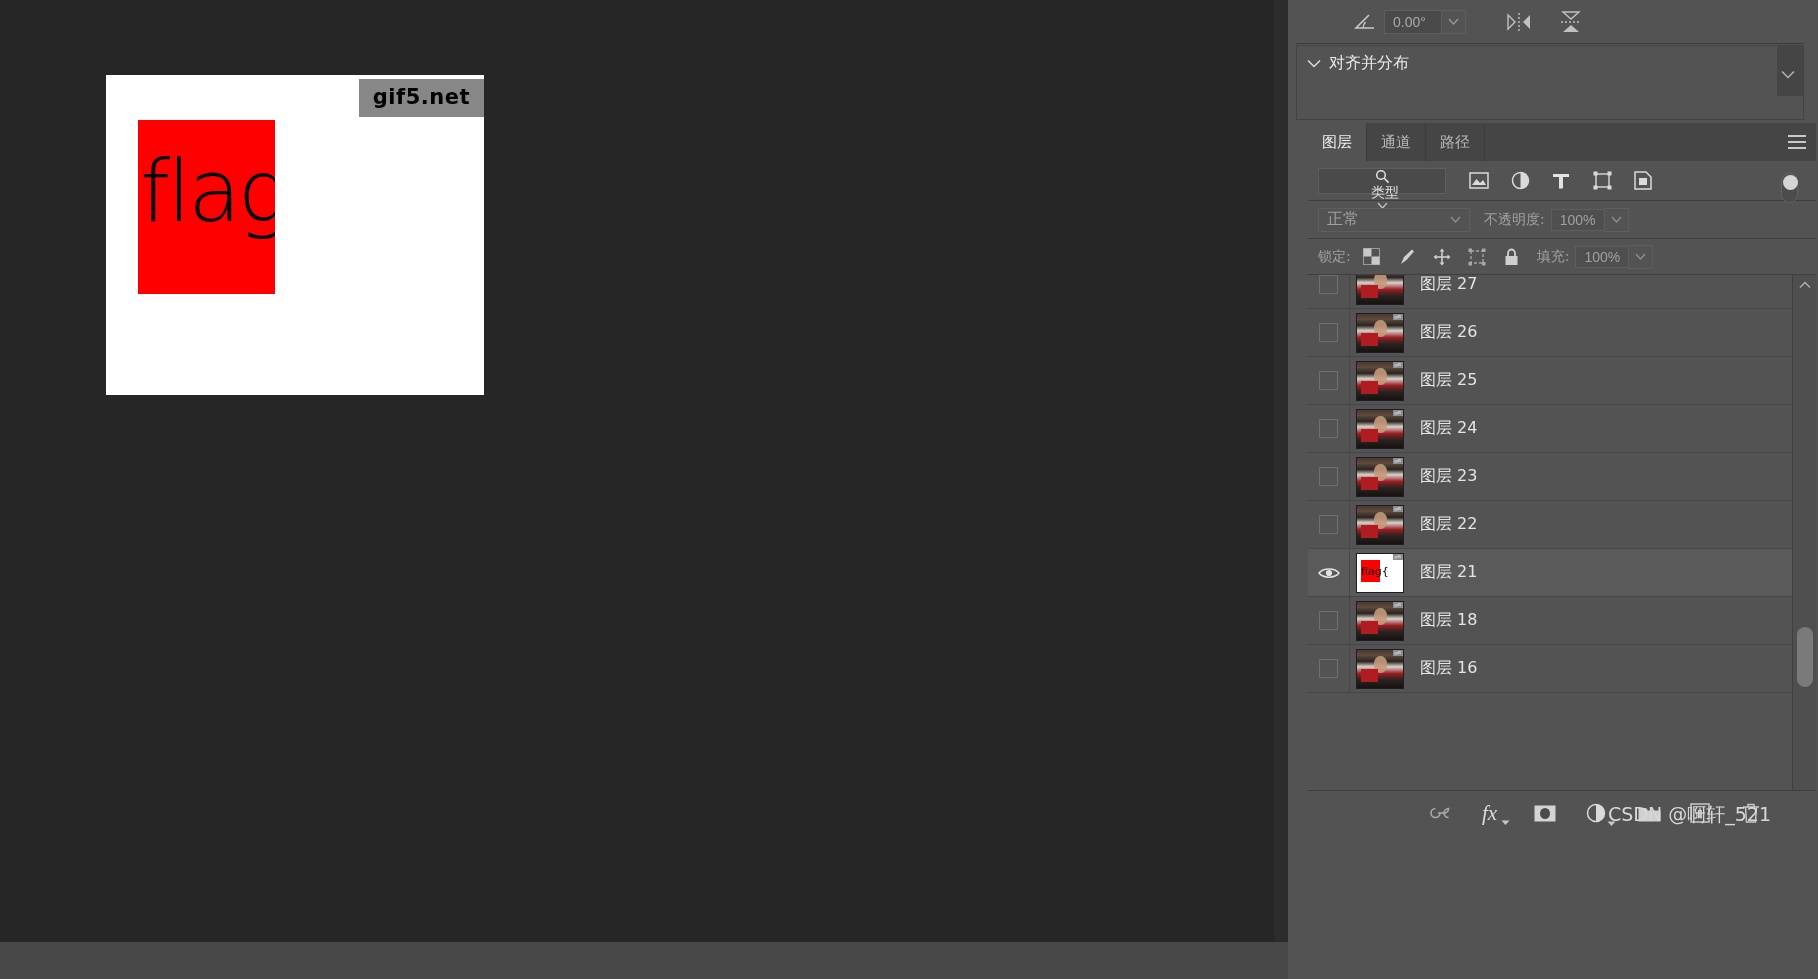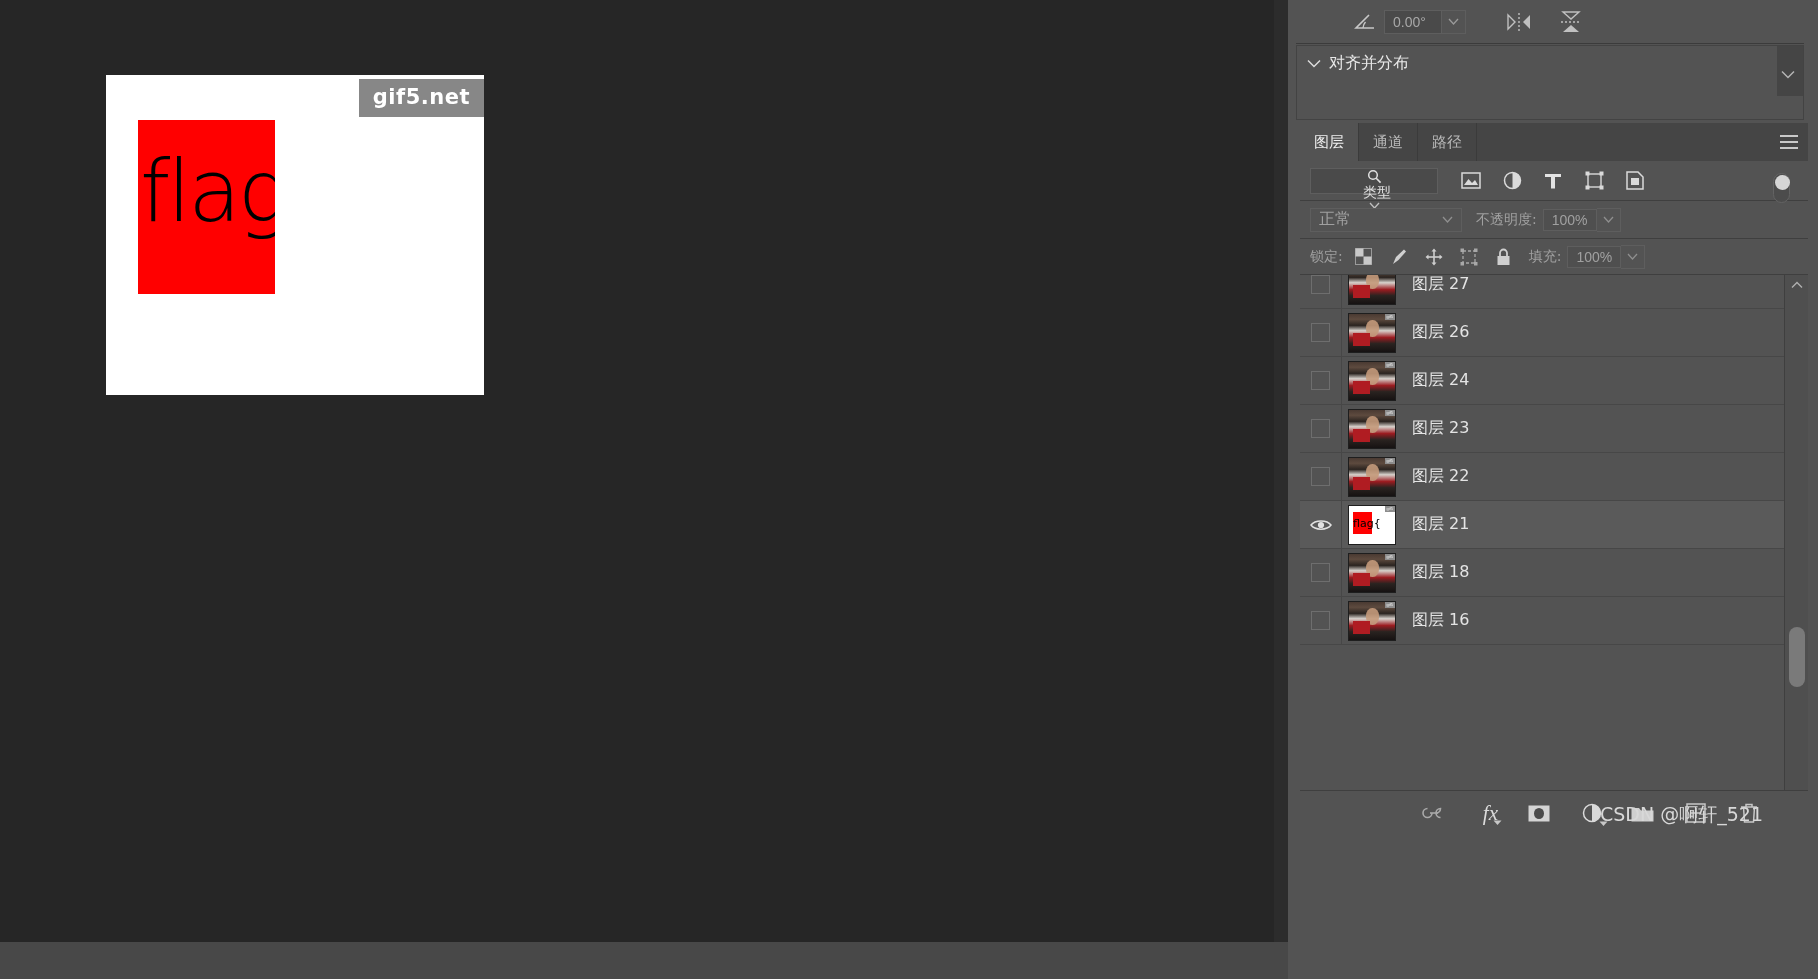--- a/index.html
+++ b/index.html
@@ -55,21 +55,21 @@
     line-height: 1;
     color: #000000;
     white-space: nowrap;
     letter-spacing: -3px;
     font-weight: 300;
   }
   #gif-watermark {
     position: absolute; right: 0px; top: 4px;
     padding: 6px 14px 8px 14px;
     background: #878787;
-    color: #ffffff;
+    color: #000000;
     font-family: "DejaVu Sans", sans-serif;
     font-weight: bold;
     font-size: 21px;
     letter-spacing: 0.5px;
   }
 
   
   #right-dock {
     position: absolute; left: 1288px; top: 0;
     width: 530px; height: 979px;
@@ -124,21 +124,21 @@
     position: absolute; right: 8px; top: 24px;
   }
   #align-tab-strip {
     position: absolute; right: 0px; top: 0px;
     width: 26px; height: 50px;
     background: #454545;
   }
 
   
   #layers-panel {
-    position: absolute; left: 12px; top: 123px;
+    position: absolute; left: 20px; top: 123px;
     width: 508px; height: 712px;
     background: #f97316;
   }
   #panel-tabs {
     display: flex; align-items: stretch;
     height: 38px;
     background: #454545;
     position: relative;
   }
   .panel-tab {
@@ -295,21 +295,21 @@
   }
 
   #layer-bottom-bar {
     position: absolute; left: 0; bottom: 0;
     width: 508px; height: 45px;
     background: #535353;
     border-top: 1px solid #3f3f3f;
     display: flex; align-items: center;
   }
   .bb-icons { display: flex; align-items: center; gap: 28px; margin-left: 122px; }
-  .bb { width: 24px; height: 24px; display:flex; align-items:center; justify-content:flex-end; }
+  .bb { width: 24px; height: 24px; display:flex; align-items:center; justify-content:flex-start; }
   #csdn-watermark {
     position: absolute; left: 300px; top: 11px;
     color: #d8d8d8; font-size: 19px;
     font-family: "DejaVu Sans", sans-serif;
     white-space: nowrap;
     pointer-events: none;
   }
 
   svg { display: block; }
 </style>
@@ -554,20 +554,33 @@
               <div class="vis-cell">
                 <div class="vis-box"></div>
               </div>
               <div class="thumb">
                 <div class="thumb-photo" style="background:linear-gradient(180deg,#4a3a32 0%,#5d4a3e 14%,#2b2420 30%,#d8d2cc 44%,#9b1b20 62%,#2a2320 78%,#161212 100%);">
                   <div style="position:absolute;left:36%;top:18%;width:30%;height:44%;border-radius:45%;background:#c49a7b;opacity:.9;"></div>
                   <div style="position:absolute;left:8%;top:52%;width:38%;height:34%;background:#b01c22;"></div>
                   <div class="thumb-wm">gif5</div>
                 </div>
               </div>
+              <span class="layer-name">图层 25</span>
+            </div>
+            <div class="layer-row">
+              <div class="vis-cell">
+                <div class="vis-box"></div>
+              </div>
+              <div class="thumb">
+                <div class="thumb-photo" style="background:linear-gradient(180deg,#4a3a32 0%,#5d4a3e 14%,#2b2420 30%,#d8d2cc 44%,#9b1b20 62%,#2a2320 78%,#161212 100%);">
+                  <div style="position:absolute;left:36%;top:18%;width:30%;height:44%;border-radius:45%;background:#c49a7b;opacity:.9;"></div>
+                  <div style="position:absolute;left:8%;top:52%;width:38%;height:34%;background:#b01c22;"></div>
+                  <div class="thumb-wm">gif5</div>
+                </div>
+              </div>
               <span class="layer-name">图层 24</span>
             </div>
             <div class="layer-row">
               <div class="vis-cell">
                 <div class="vis-box"></div>
               </div>
               <div class="thumb">
                 <div class="thumb-photo" style="background:linear-gradient(180deg,#4a3a32 0%,#5d4a3e 14%,#2b2420 30%,#d8d2cc 44%,#9b1b20 62%,#2a2320 78%,#161212 100%);">
                   <div style="position:absolute;left:36%;top:18%;width:30%;height:44%;border-radius:45%;background:#c49a7b;opacity:.9;"></div>
                   <div style="position:absolute;left:8%;top:52%;width:38%;height:34%;background:#b01c22;"></div>

